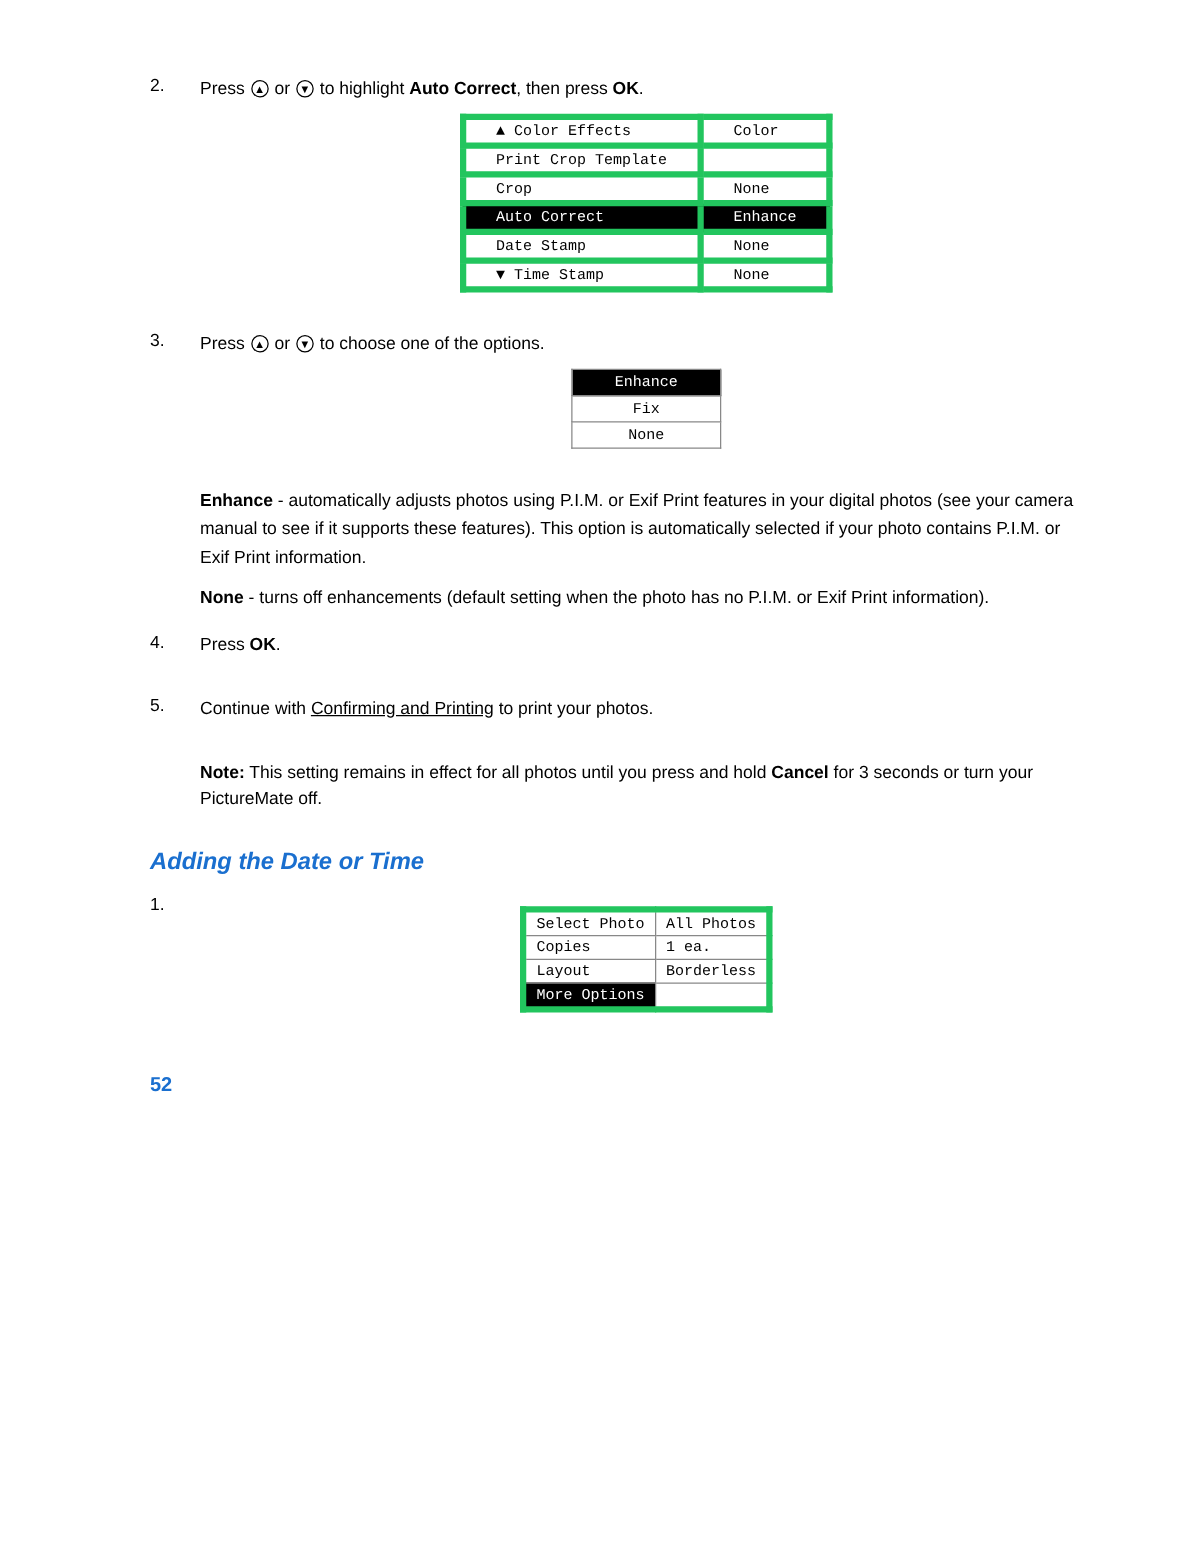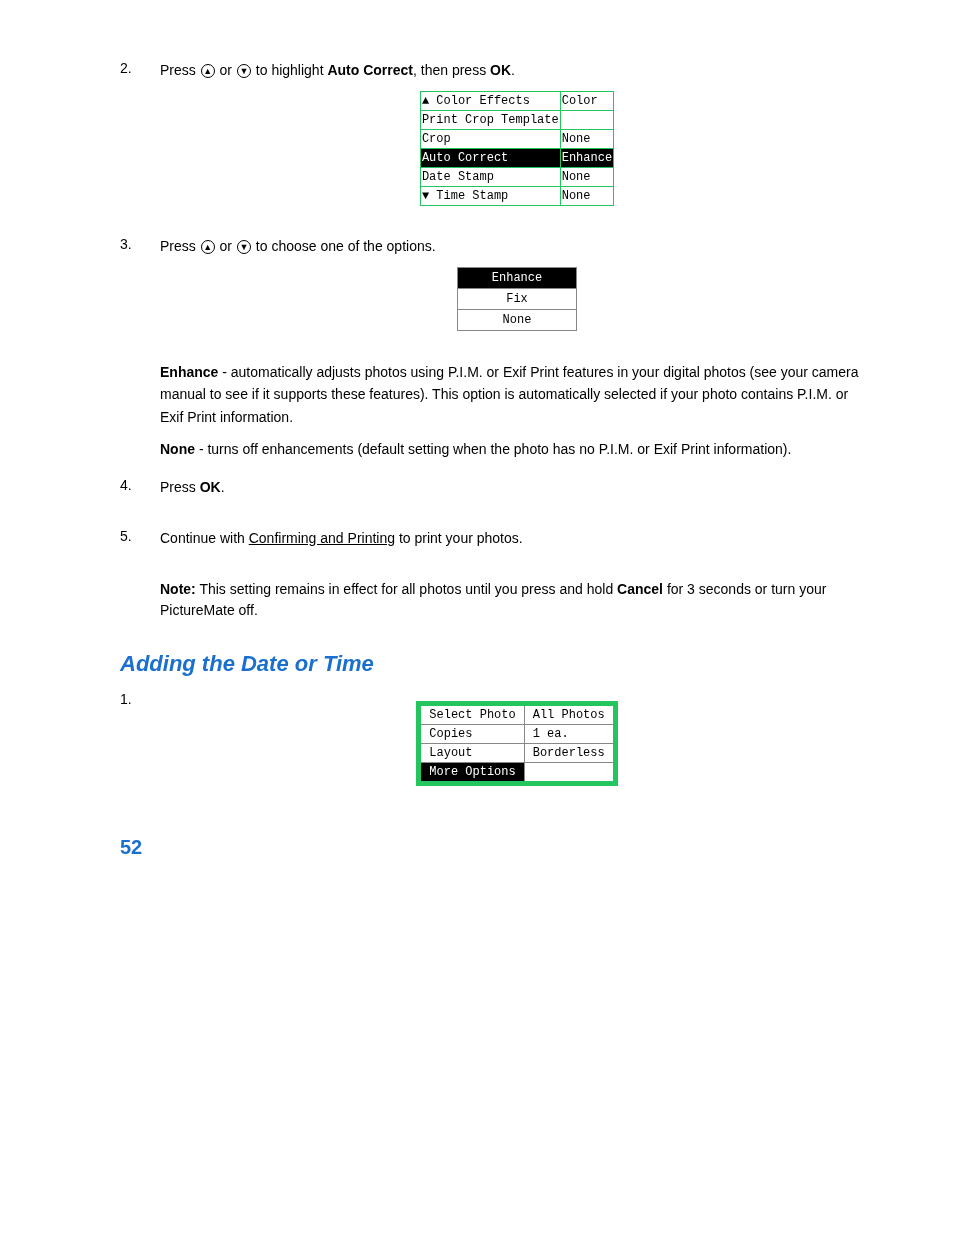--- a/index.html
+++ b/index.html
@@ -33,22 +33,22 @@
 
     .bold { font-weight: bold; }
     .menu-table {
       border-collapse: collapse;
       font-size: 12px;
       font-family: 'Courier New', monospace;
       margin: 10px auto;
       border: 1px solid #000;
     }
     .menu-table td {
-      border: 1px solid #22c55e;
-      padding: 2px 1px;
+      border: 5px solid #22c55e;
+      padding: 2px 24px;
       white-space: nowrap;
     }
     .menu-table tr.highlighted td {
       background: #000;
       color: #fff;
     }
     .menu-table tr.highlighted td:last-child {
       background: #000;
       color: #fff;
     }
@@ -84,33 +84,33 @@
     .note-block {
       margin-left: 40px;
       margin-bottom: 20px;
       line-height: 1.5;
     }
 
     .section-heading {
       color: #1a6fcf;
       font-weight: bold;
       font-style: italic;
-      font-size: 22px;
+      font-size: 19px;
       margin: 30px 0 14px 0;
     }
 
     .section-intro {
       margin-bottom: 16px;
       line-height: 1.6;
     }
 
     .page-number {
       color: #1a6fcf;
       font-weight: bold;
-      font-size: 20px;
+      font-size: 16px;
       margin-top: 40px;
     }
 
     .circle-icon {
       display: inline-block;
       width: 14px;
       height: 14px;
       border: 1px solid #000;
       border-radius: 50%;
       text-align: center;

